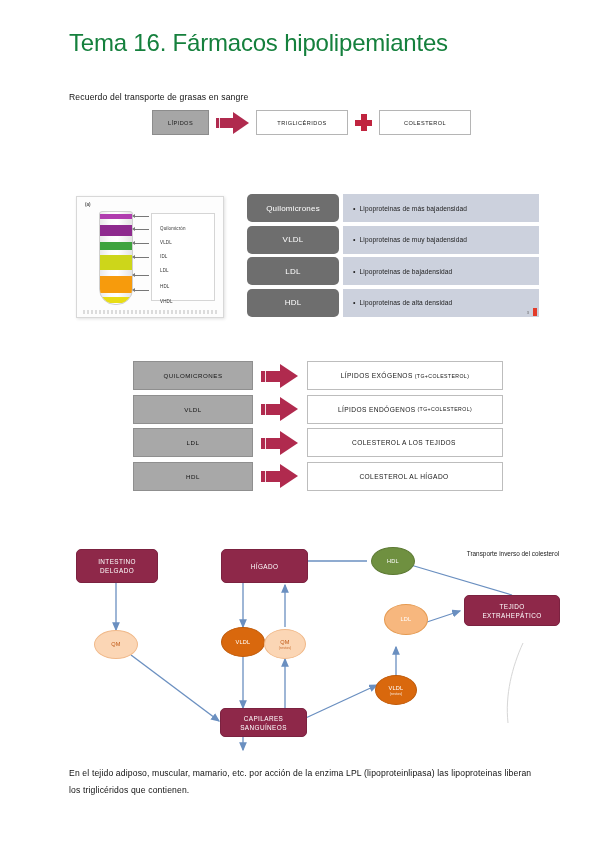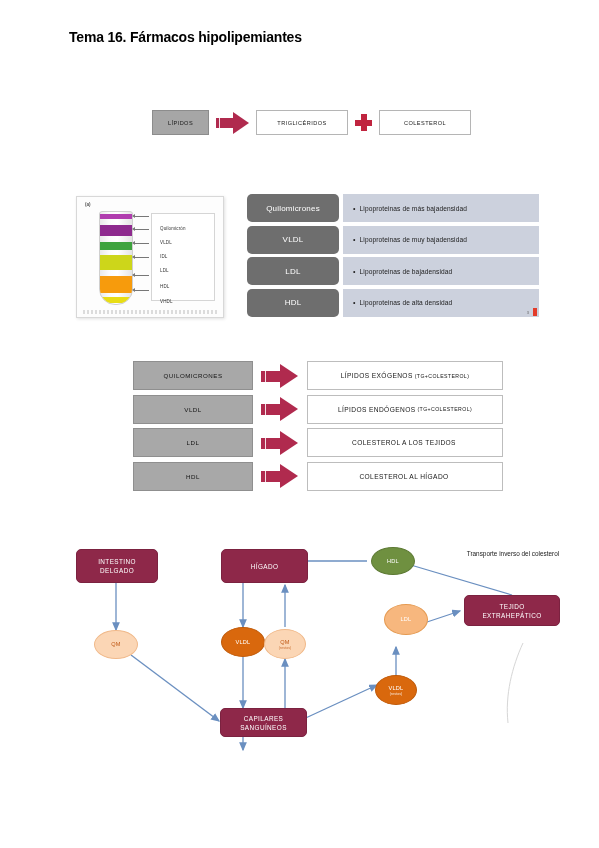--- a/index.html
+++ b/index.html
@@ -20,24 +20,24 @@
     left: 0; top: 0;
     width: 599px;
     height: 848px;
   }
 
   
   .doc-title {
     position: absolute;
     left: 69px;
     top: 29px;
-    font-size: 14px;
-    font-weight: bold;
+    font-size: 24px;
+    font-weight: normal;
     letter-spacing: -0.2px;
-    color: #000000;
+    color: #15803d;
     white-space: nowrap;
   }
 
   
   .para {
     position: absolute;
     font-size: 8.6px;
     line-height: 17px;
     color: #111;
     letter-spacing: 0.15px;
@@ -322,20 +322,21 @@
     color: #1a1a1a;
   }
 </style>
 </head>
 <body>
 
 <div class="page">
 
   <div class="doc-title">Tema 16. Fármacos hipolipemiantes</div>
 
+  <div class="para" id="intro-line">Recuerdo del transporte de grasas en sangre</div>
 
   <div id="row-lipids" class="inline-row">
     <div class="chip chip-grey">LÍPIDOS</div>
     <span class="arrow-red">
       <span class="shaft"></span>
         <span class="notch"></span>
         <span class="head"></span>
     </span>
     <div class="chip chip-white" id="chip-tg">TRIGLICÉRIDOS</div>
     <span class="plus-red"></span>
@@ -537,14 +538,15 @@
       <span class="sub">(restos)</span>
     </div>
 
     <div class="node node-ellipse e-hdl" style="left:371px;top:12px;width:44px;height:28px;">
       <span>HDL</span>
     </div>
   </div>
 
   <div id="label-inverso">Transporte inverso del colesterol</div>
 
+  <div class="para" id="para-lpl">En el tejido adiposo, muscular, mamario, etc. por acción de la enzima LPL (lipoproteinlipasa) las lipoproteinas liberan los triglicéridos que contienen.</div>
 
 </div>
 
 </body></html>

